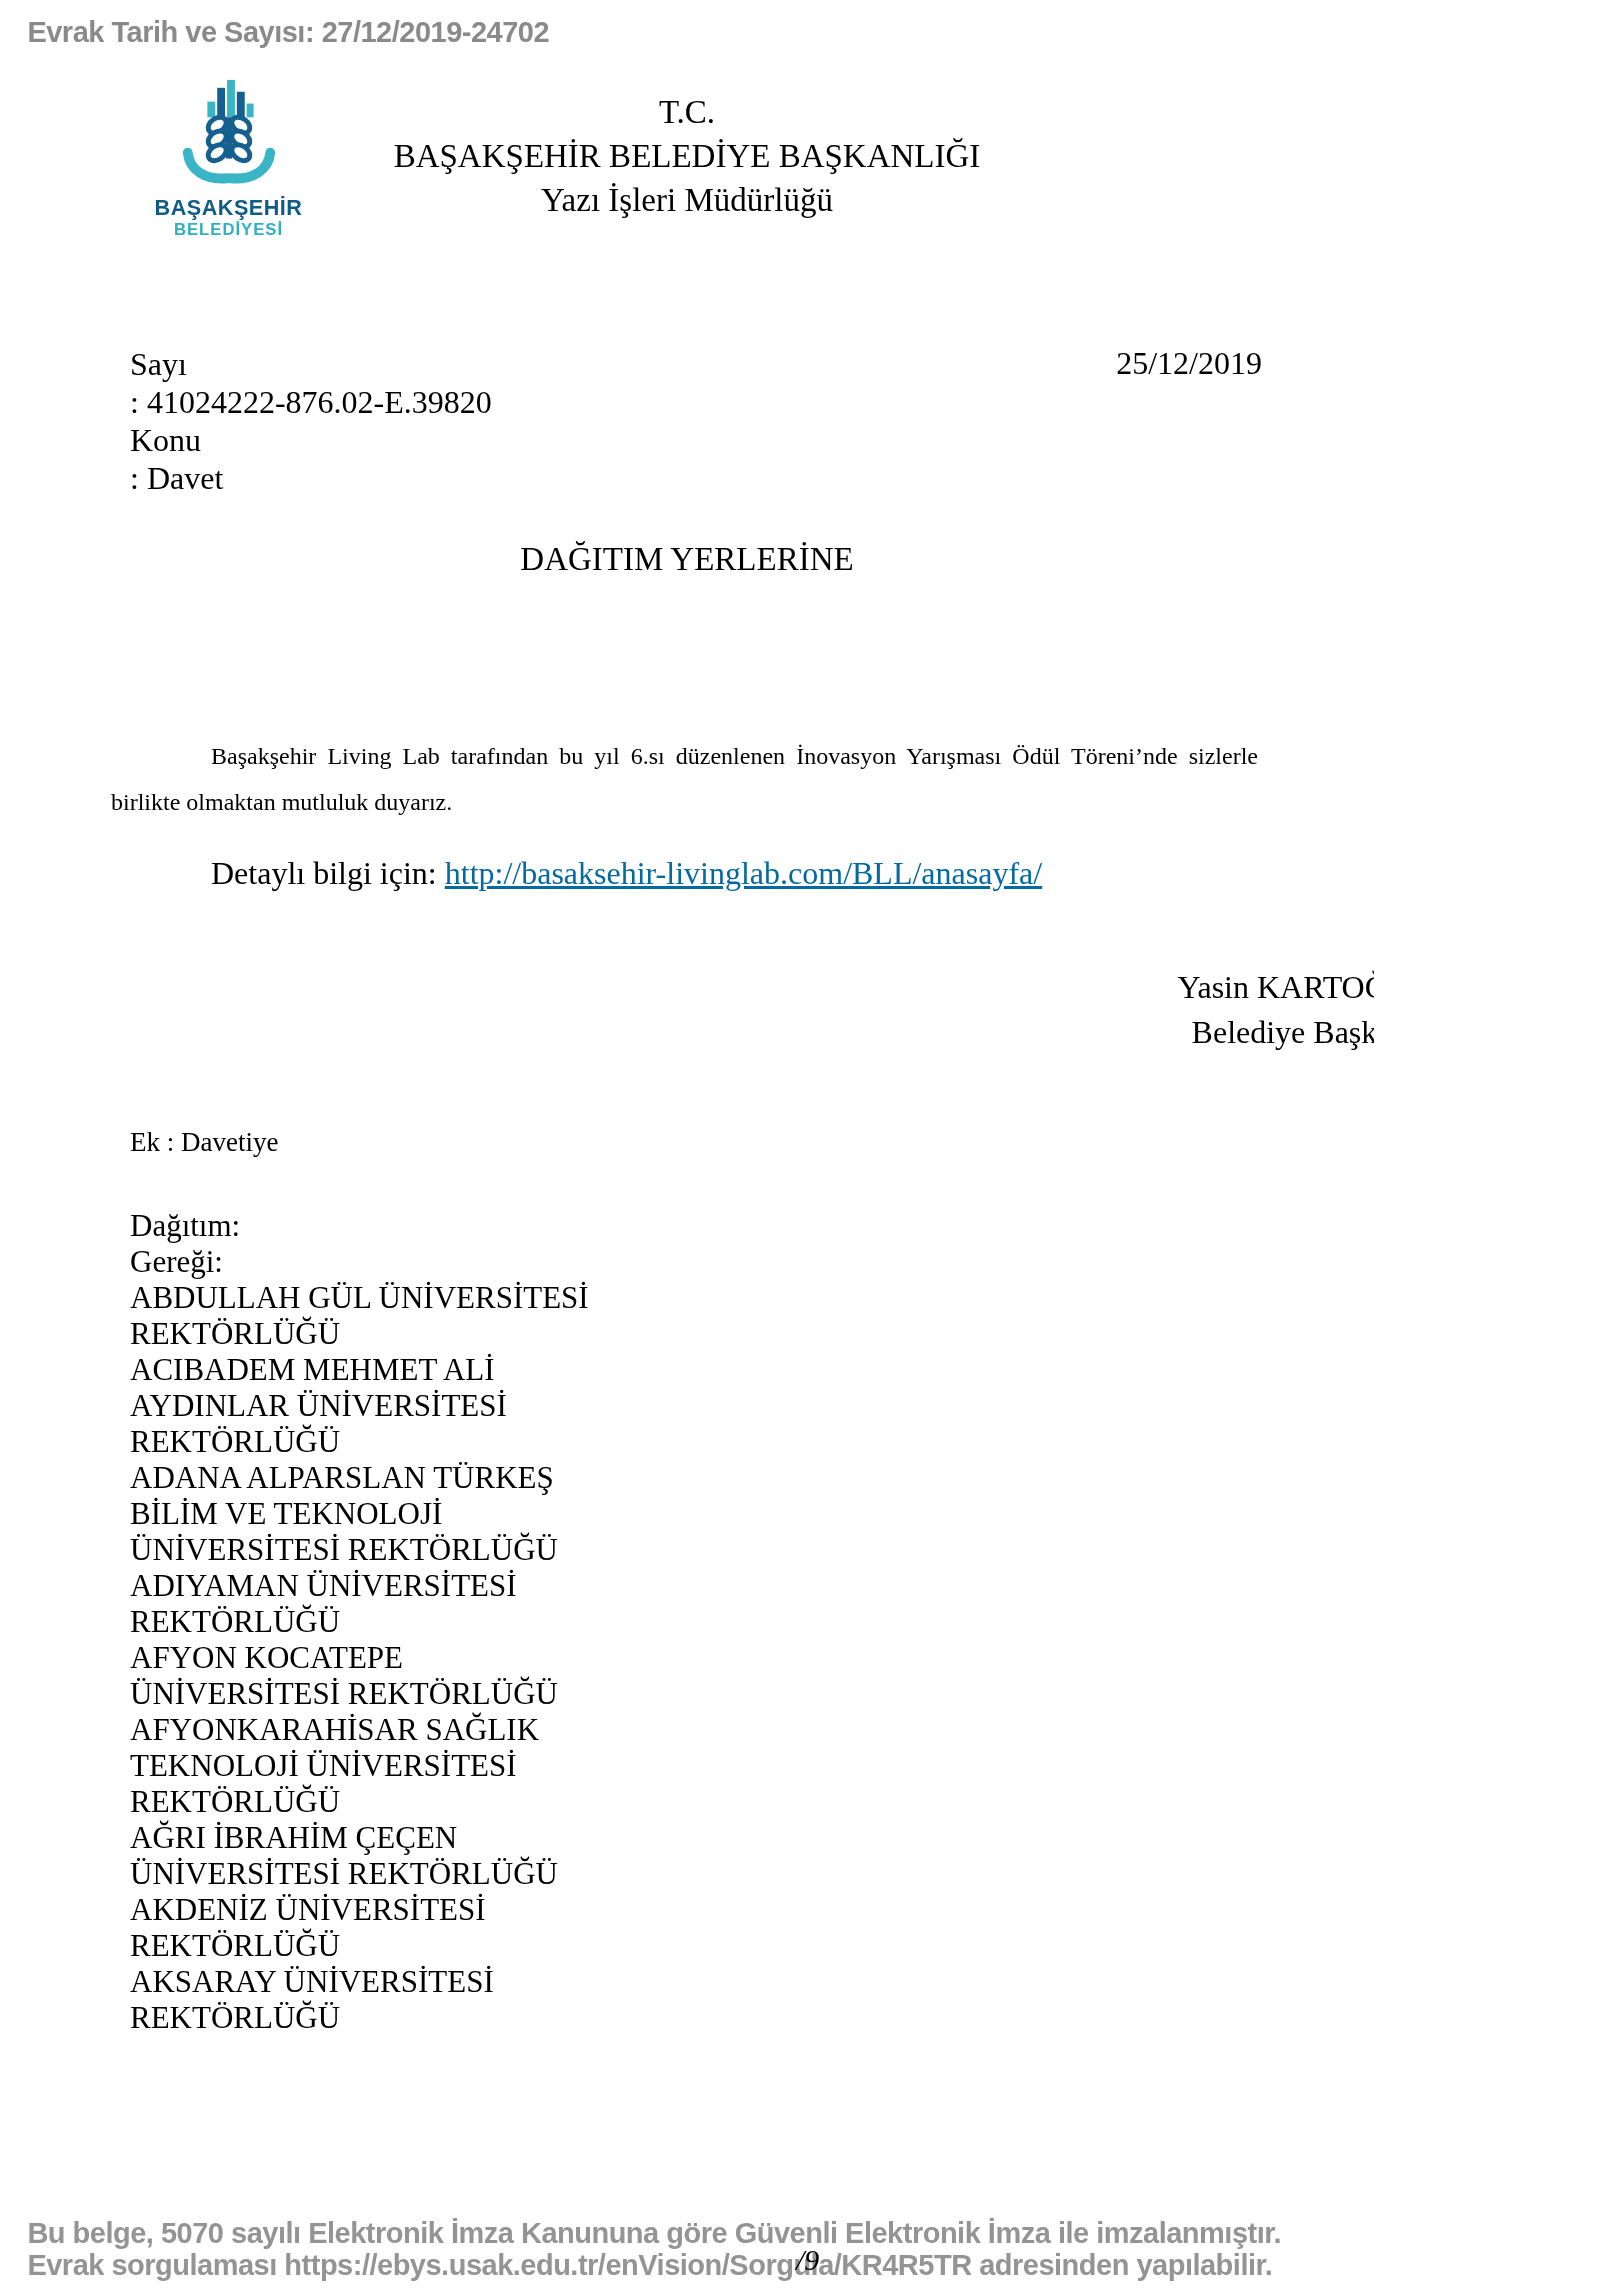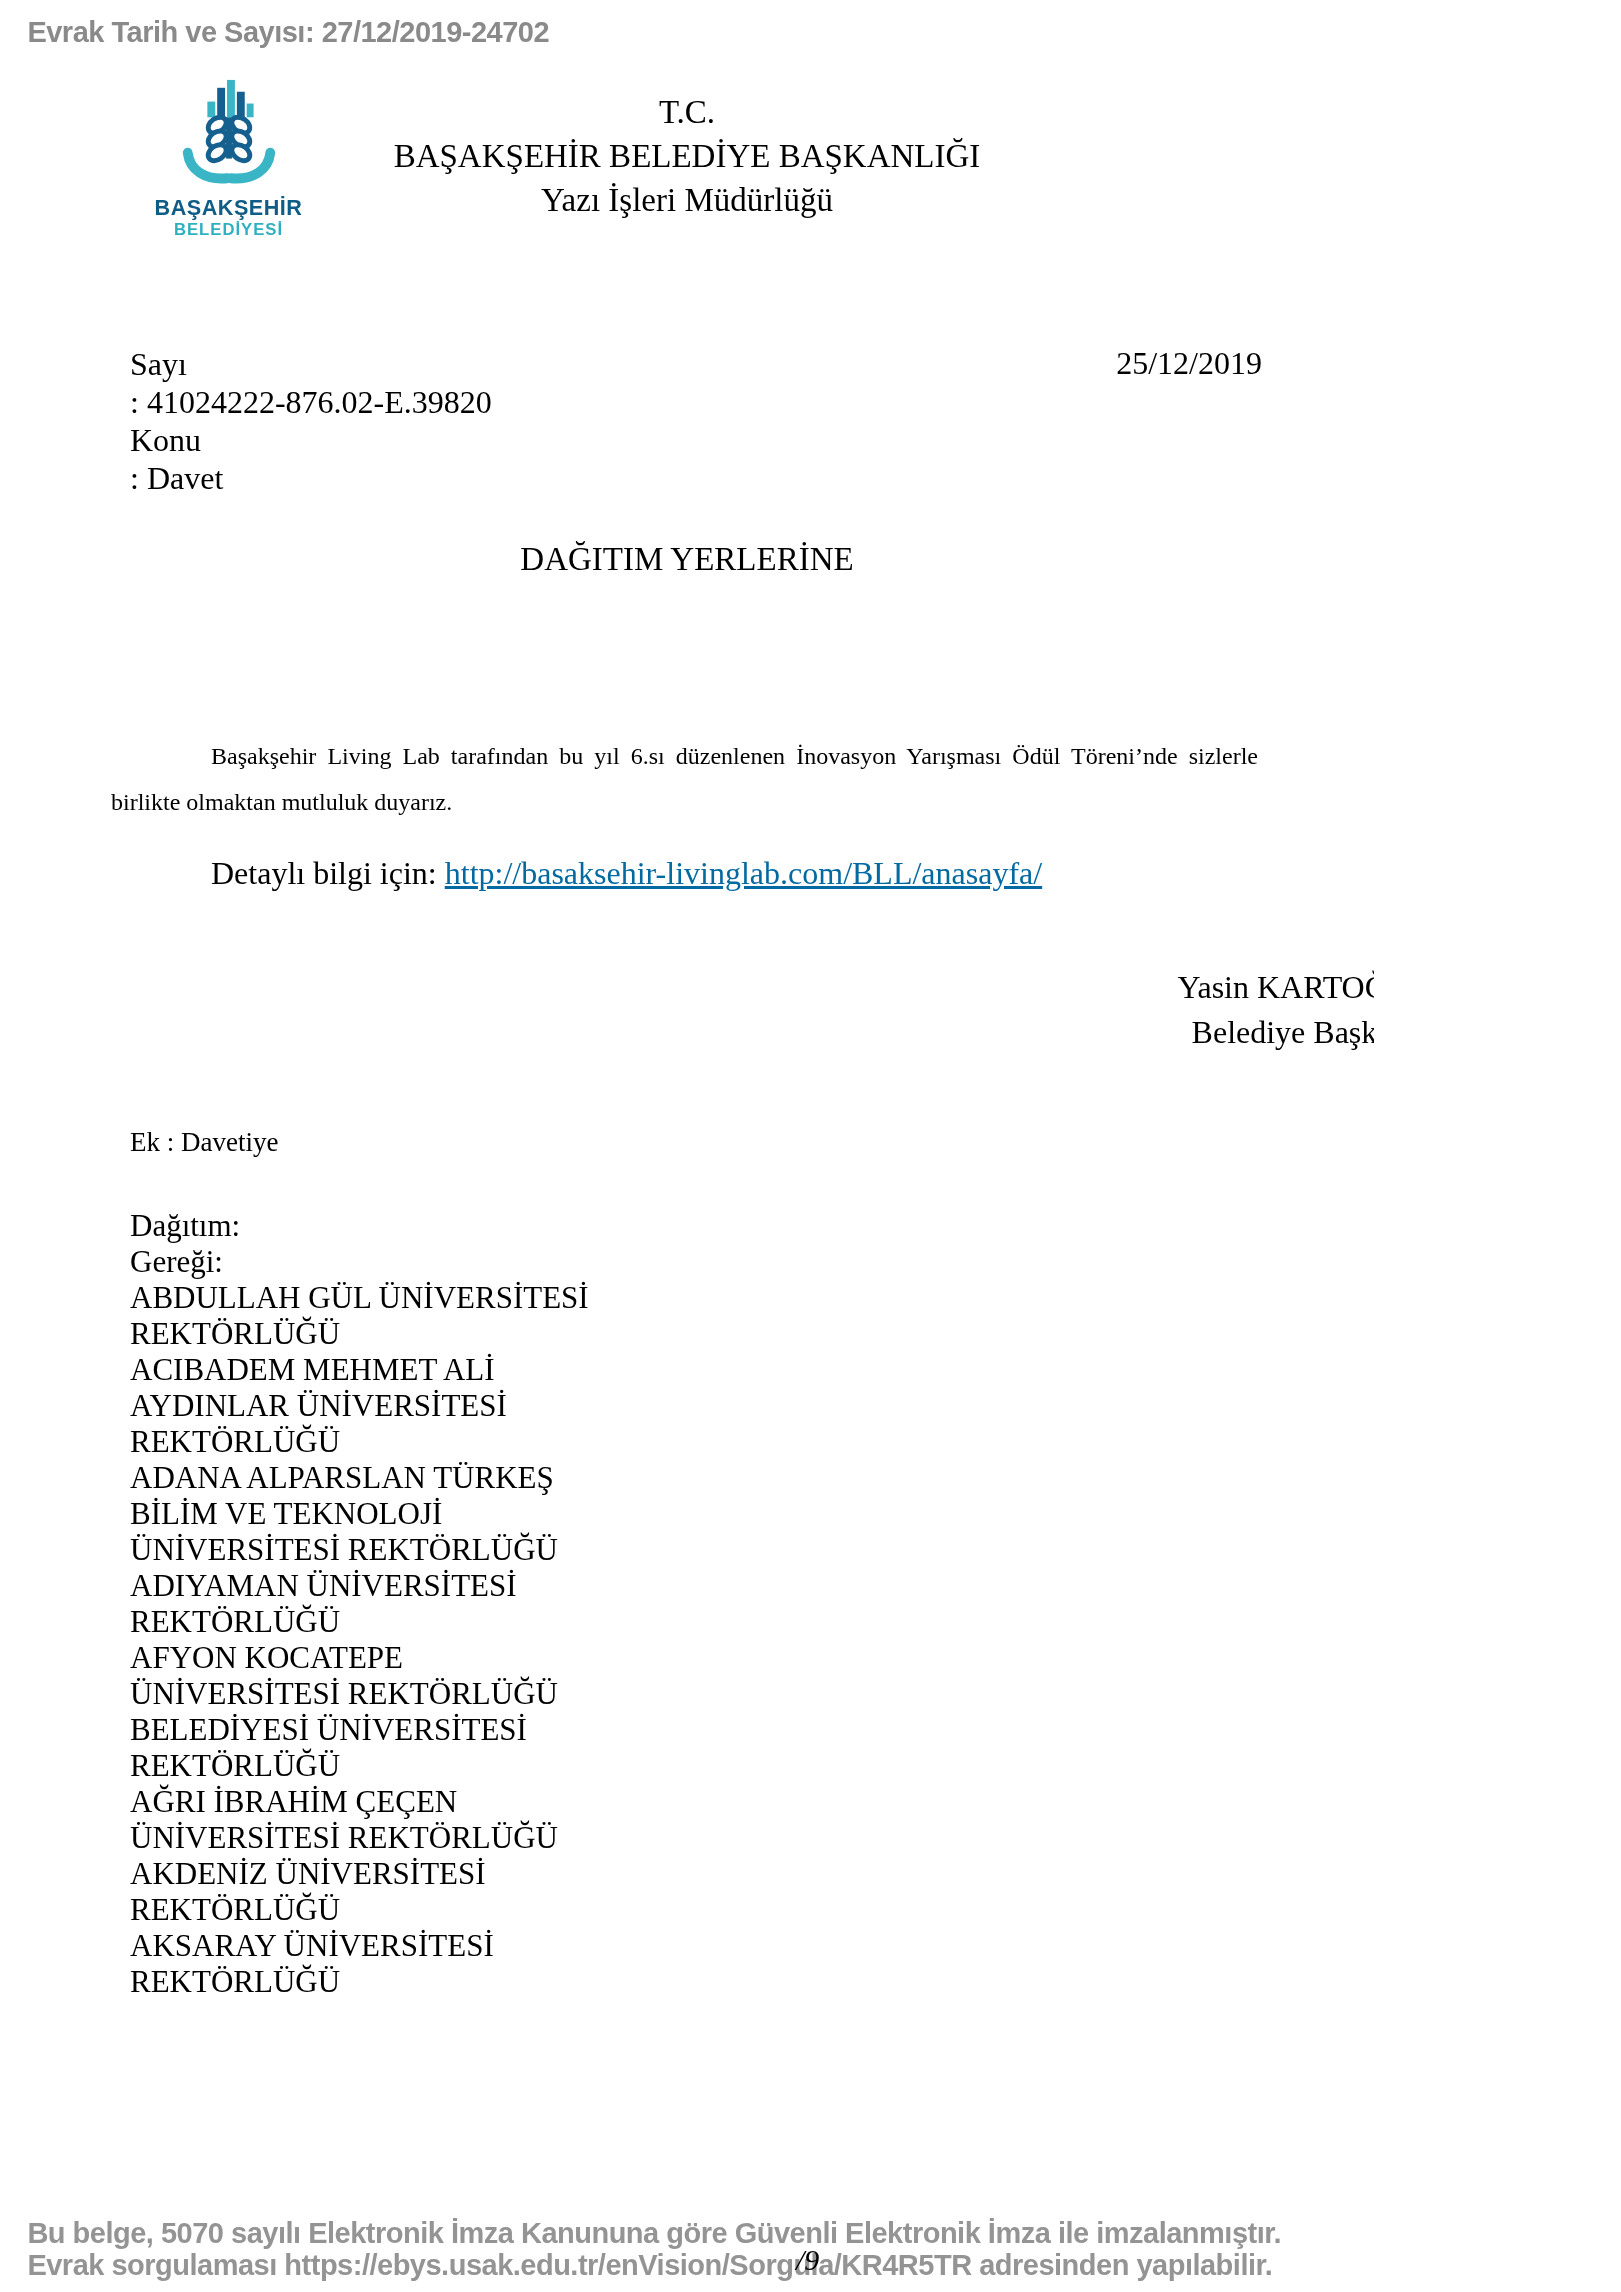--- a/index.html
+++ b/index.html
@@ -206,21 +206,22 @@
         <div>ACIBADEM MEHMET ALİ</div>
         <div>AYDINLAR ÜNİVERSİTESİ</div>
         <div>REKTÖRLÜĞÜ</div>
         <div>ADANA ALPARSLAN TÜRKEŞ</div>
         <div>BİLİM VE TEKNOLOJİ</div>
         <div>ÜNİVERSİTESİ REKTÖRLÜĞÜ</div>
         <div>ADIYAMAN ÜNİVERSİTESİ</div>
         <div>REKTÖRLÜĞÜ</div>
         <div>AFYON KOCATEPE</div>
         <div>ÜNİVERSİTESİ REKTÖRLÜĞÜ</div>
-        <div>BELEDİYESİ ÜNİVERSİTESİ</div>
+        <div>AFYONKARAHİSAR SAĞLIK</div>
+        <div>TEKNOLOJİ ÜNİVERSİTESİ</div>
         <div>REKTÖRLÜĞÜ</div>
         <div>AĞRI İBRAHİM ÇEÇEN</div>
         <div>ÜNİVERSİTESİ REKTÖRLÜĞÜ</div>
         <div>AKDENİZ ÜNİVERSİTESİ</div>
         <div>REKTÖRLÜĞÜ</div>
         <div>AKSARAY ÜNİVERSİTESİ</div>
         <div>REKTÖRLÜĞÜ</div>
       </div>
   </div>
 

